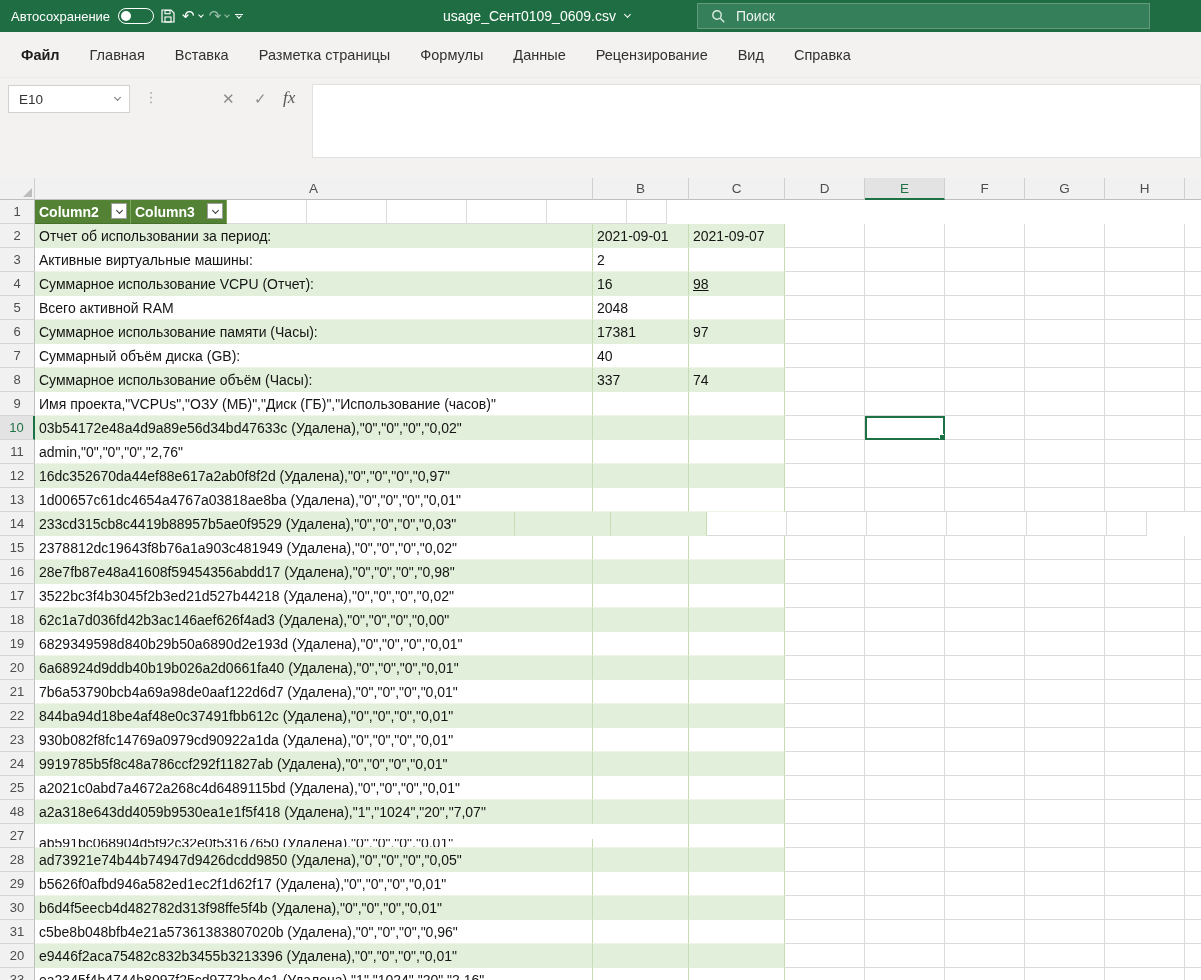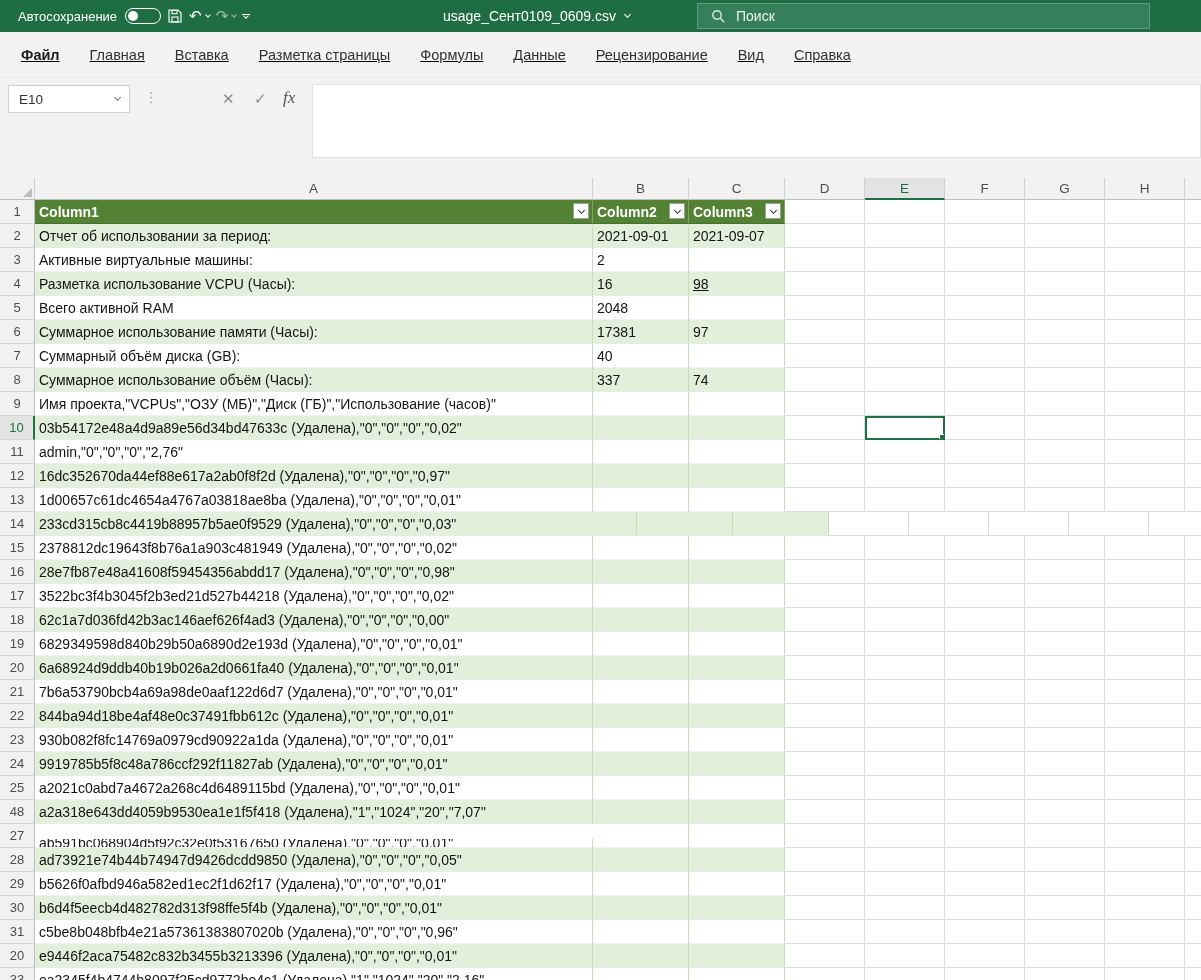--- a/index.html
+++ b/index.html
@@ -2,36 +2,36 @@
 <html><head>
 <meta charset="utf-8">
 <style>
   * { box-sizing: border-box; margin: 0; padding: 0; }
   html,body { width:1201px; height:980px; overflow:hidden; }
   body { font-family:"Liberation Sans", sans-serif; background:#fff; }
   .app { width:1201px; height:980px; display:flex; flex-direction:column; background:#fff; }
 
   
   .titlebar { flex:0 0 32px; height:32px; background:#1F6E43; position:relative; display:flex; align-items:center; color:#fff; }
-  .tb-left { display:flex; align-items:center; gap:6px; padding-left:18px;text-align:center; }
+  .tb-left { display:flex; align-items:center; gap:6px; padding-left:11px;text-align:center; }
   .autosave { display:flex; align-items:center; gap:8px; font-size:13px; color:#fff; }
   .tgl { width:36px; height:16px; border:1px solid #fff; border-radius:9px; position:relative; display:inline-block; }
   .tgl i { position:absolute; left:2px; top:2px; width:10px; height:10px; background:#fff; border-radius:50%; }
   .tb-icon { display:inline-flex; align-items:center; gap:4px; }
   .uglyph { font-family:"DejaVu Sans", sans-serif; font-size:15px; color:#fff; line-height:1; }
   .dim { opacity:.55; }
   .chev { width:6px; height:6px; border-right:1.4px solid currentColor; border-bottom:1.4px solid currentColor; transform:rotate(45deg); display:inline-block; }
   .chev-tiny { width:4px; height:4px; margin-top:-3px; }
   .qat-more { display:inline-flex; flex-direction:column; align-items:center; gap:2px; color:#fff; }
   .qat-more b { width:8px; border-top:1.5px solid #fff; display:block; }
   .tb-title { position:absolute; left:443px; top:0; height:32px; display:flex; align-items:center; gap:9px; font-size:14px; color:#fff; }
   .tb-search { position:absolute; left:697px; top:3px; width:453px; height:26px; background:#35805A; border:1px solid #67997F; display:flex; align-items:center; gap:10px; padding-left:13px; font-size:14px; color:#EDF4F0; }
 
   
-  .trow { flex:0 0 46px; height:46px; background:#F4F2F1; display:flex; align-items:center; padding-left:6px; border-bottom:1px solid #ECEAE8;text-decoration:underline; }
+  .trow { flex:0 0 46px; height:46px; background:#F4F2F1; display:flex; align-items:center; padding-left:6px; border-bottom:1px solid #ECEAE8; }
   .rtab { padding:0 15px; font-size:14.5px; color:#323130; cursor:default; }
   .rtab-file { font-weight:bold; color:#1c1c1c; }
 
   
   .frow { flex:0 0 100px; height:100px; background:#F4F2F1; position:relative; }
   .namebox { position:absolute; left:8px; top:7px; width:122px; height:28px; background:#fff; border:1px solid #D2D0CE; display:flex; align-items:center; justify-content:space-between; padding:0 9px 0 10px; font-size:13.5px; color:#333; }
   .namebox .chev { color:#767676; }
   .dots { position:absolute; left:144px; top:11px; color:#A6A6A6; font-size:14px; letter-spacing:1px; }
   .fbx { position:absolute; left:222px; top:12px; color:#8A8A8A; font-size:15px; }
   .fbok { position:absolute; left:254px; top:12px; color:#8A8A8A; font-size:15px; }
@@ -137,26 +137,20 @@
         <div class="hcell" style="width: 96px;">C</div>
         <div class="hcell" style="width: 80px;">D</div>
         <div class="hcell hactive" style="width: 80px;">E</div>
         <div class="hcell" style="width: 80px;">F</div>
         <div class="hcell" style="width: 80px;">G</div>
         <div class="hcell" style="width: 80px;">H</div>
         <div class="hcell" style="width: 40px;"></div>
       </div>
       <div class="row">
         <div class="gcell">1</div>
-        <div class="cell thead" style="width: 558px;">
-          <span>Column1</span>
-          <span class="fbtn">
-            <i class="chev"></i>
-          </span>
-        </div>
         <div class="cell thead" style="width: 96px;">
           <span>Column2</span>
           <span class="fbtn">
             <i class="chev"></i>
           </span>
         </div>
         <div class="cell thead" style="width: 96px;">
           <span>Column3</span>
           <span class="fbtn">
             <i class="chev"></i>
@@ -188,21 +182,21 @@
         <div class="cell tcell" style="width: 96px;"></div>
         <div class="cell" style="width: 80px;"></div>
         <div class="cell" style="width: 80px;"></div>
         <div class="cell" style="width: 80px;"></div>
         <div class="cell" style="width: 80px;"></div>
         <div class="cell" style="width: 80px;"></div>
         <div class="cell" style="width: 40px;"></div>
       </div>
       <div class="row">
         <div class="gcell">4</div>
-        <div class="cell tcell band" style="width: 558px;">Разметка использование VCPU (Часы):</div>
+        <div class="cell tcell band" style="width: 558px;">Суммарное использование VCPU (Отчет):</div>
         <div class="cell tcell band" style="width: 96px;">16</div>
         <div class="cell tcell band" style="width: 96px; text-decoration: underline;">98</div>
         <div class="cell" style="width: 80px;"></div>
         <div class="cell" style="width: 80px;"></div>
         <div class="cell" style="width: 80px;"></div>
         <div class="cell" style="width: 80px;"></div>
         <div class="cell" style="width: 80px;"></div>
         <div class="cell" style="width: 40px;"></div>
       </div>
       <div class="row">
@@ -310,21 +304,21 @@
         <div class="cell tcell" style="width: 96px;"></div>
         <div class="cell" style="width: 80px;"></div>
         <div class="cell" style="width: 80px;"></div>
         <div class="cell" style="width: 80px;"></div>
         <div class="cell" style="width: 80px;"></div>
         <div class="cell" style="width: 80px;"></div>
         <div class="cell" style="width: 40px;"></div>
       </div>
       <div class="row">
         <div class="gcell">14</div>
-        <div class="cell tcell band" style="width: 602px;">233cd315cb8c4419b88957b5ae0f9529 (Удалена),"0","0","0","0,03"</div>
+        <div class="cell tcell band" style="width: 480px;">233cd315cb8c4419b88957b5ae0f9529 (Удалена),"0","0","0","0,03"</div>
         <div class="cell tcell band" style="width: 96px;"></div>
         <div class="cell tcell band" style="width: 96px;"></div>
         <div class="cell" style="width: 80px;"></div>
         <div class="cell" style="width: 80px;"></div>
         <div class="cell" style="width: 80px;"></div>
         <div class="cell" style="width: 80px;"></div>
         <div class="cell" style="width: 80px;"></div>
         <div class="cell" style="width: 40px;"></div>
       </div>
       <div class="row">

